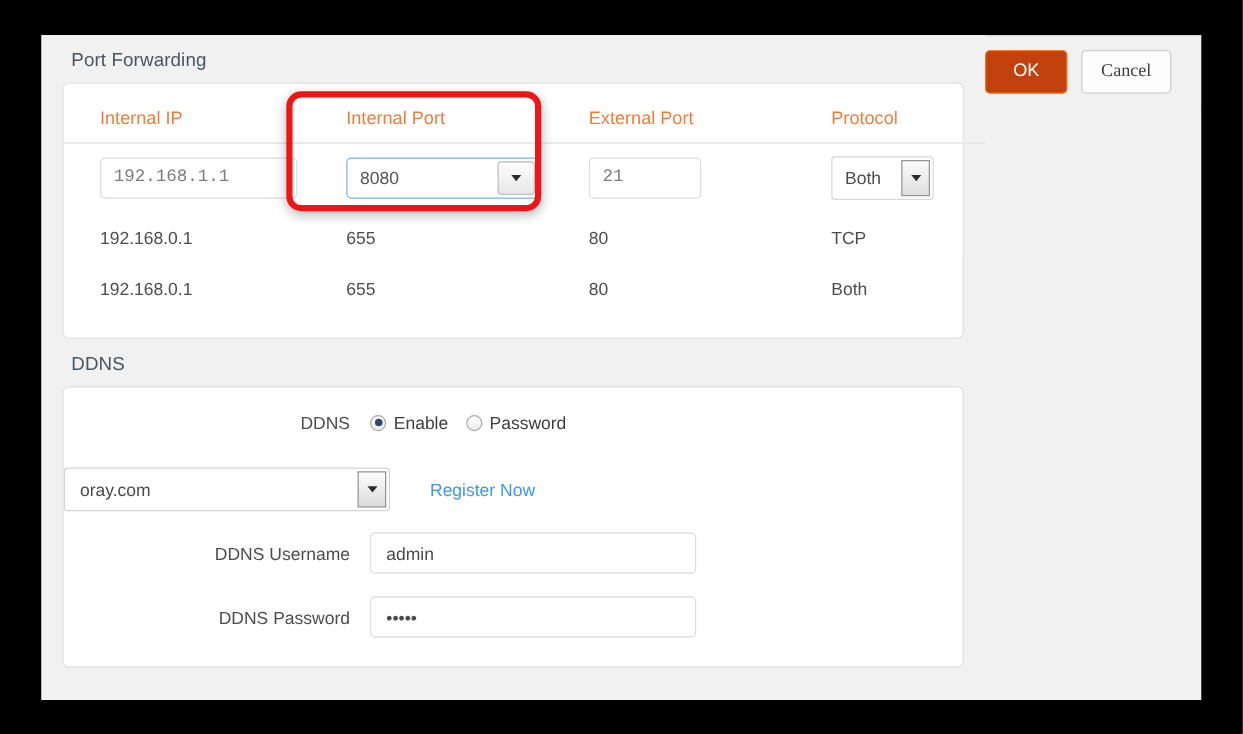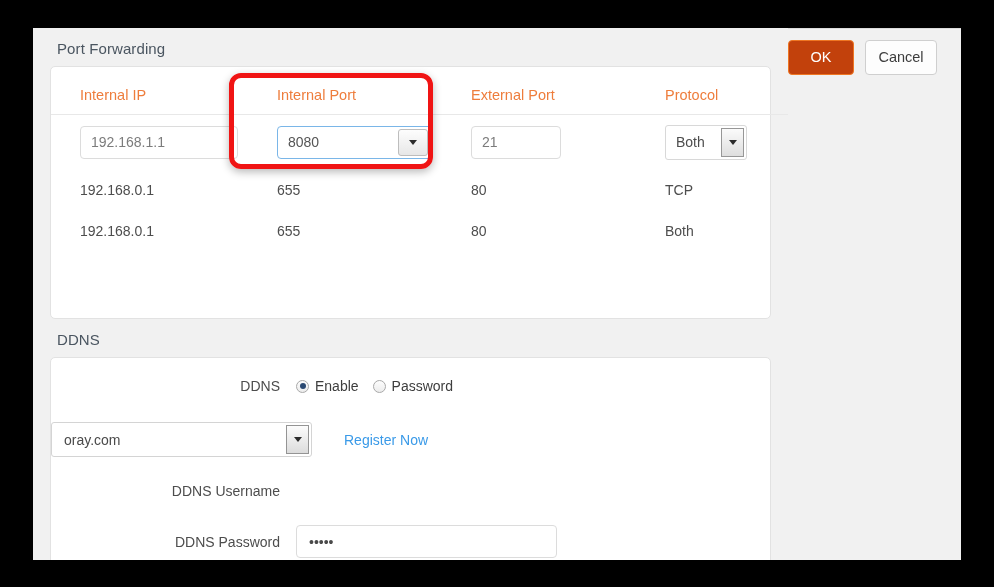--- a/index.html
+++ b/index.html
@@ -51,21 +51,21 @@
 
   .panel {
     background: #ffffff;
     border: 1px solid #e2e2e2;
     border-radius: 5px;
     margin: 0 17px 0 17px;
     box-sizing: border-box;
   }
 
   
-  .pf-panel { height: 253px; position: relative; }
+  .pf-panel { height: 205px; position: relative; }
 
   .pf-table {
     width: 100%;
     border-collapse: collapse;
     table-layout: fixed;
   }
   .pf-table th {
     text-align: left;
     font-weight: normal;
     color: #ee7d3c;
@@ -90,21 +90,21 @@
 
   
   .txt {
     box-sizing: border-box;
     height: 33px;
     border: 1px solid #dcdcdc;
     border-radius: 4px;
     background: #fff;
     color: #7c7c7c;
     font-size: 14px;
-    font-family: Liberation Sans, sans-serif;
+    font-family: Liberation Mono, monospace;
     padding: 0 10px;
     outline: none;
   }
   .txt.w-iip { width: 158px; }
   .txt.w-ept { width: 90px; }
 
   
   .combo-focus {
     box-sizing: border-box;
     width: 155px;
@@ -290,21 +290,21 @@
     font-family: "Liberation Sans", sans-serif;
     cursor: pointer;
   }
   .btn-cancel {
     width: 72px; height: 35px;
     background: #fdfdfd;
     border: 1px solid #cfcfcf;
     border-radius: 4px;
     color: #3d3d3d;
     font-size: 14.5px;
-    font-family: Liberation Sans, sans-serif;
+    font-family: Liberation Serif, serif;
     cursor: pointer;
   }
 
   
   #red-box {
     position: absolute;
     left: 229px;
     top: 73px;
     width: 204px;
     height: 96px;
@@ -422,20 +422,21 @@
             <span class="val">oray.com</span>
             <span class="btn">
               <span class="caret"></span>
             </span>
           </div>
           <a class="link">Register Now</a>
         </div>
 
         <div class="ddns-row">
           <div class="ddns-label">DDNS Username</div>
+          <input class="txt-wide" type="text" value="admin" style="">
         </div>
 
         <div class="ddns-row">
           <div class="ddns-label">DDNS Password</div>
           <input class="txt-wide" type="text" value="•••••" style="">
         </div>
 
       </div>
 
     </div>

